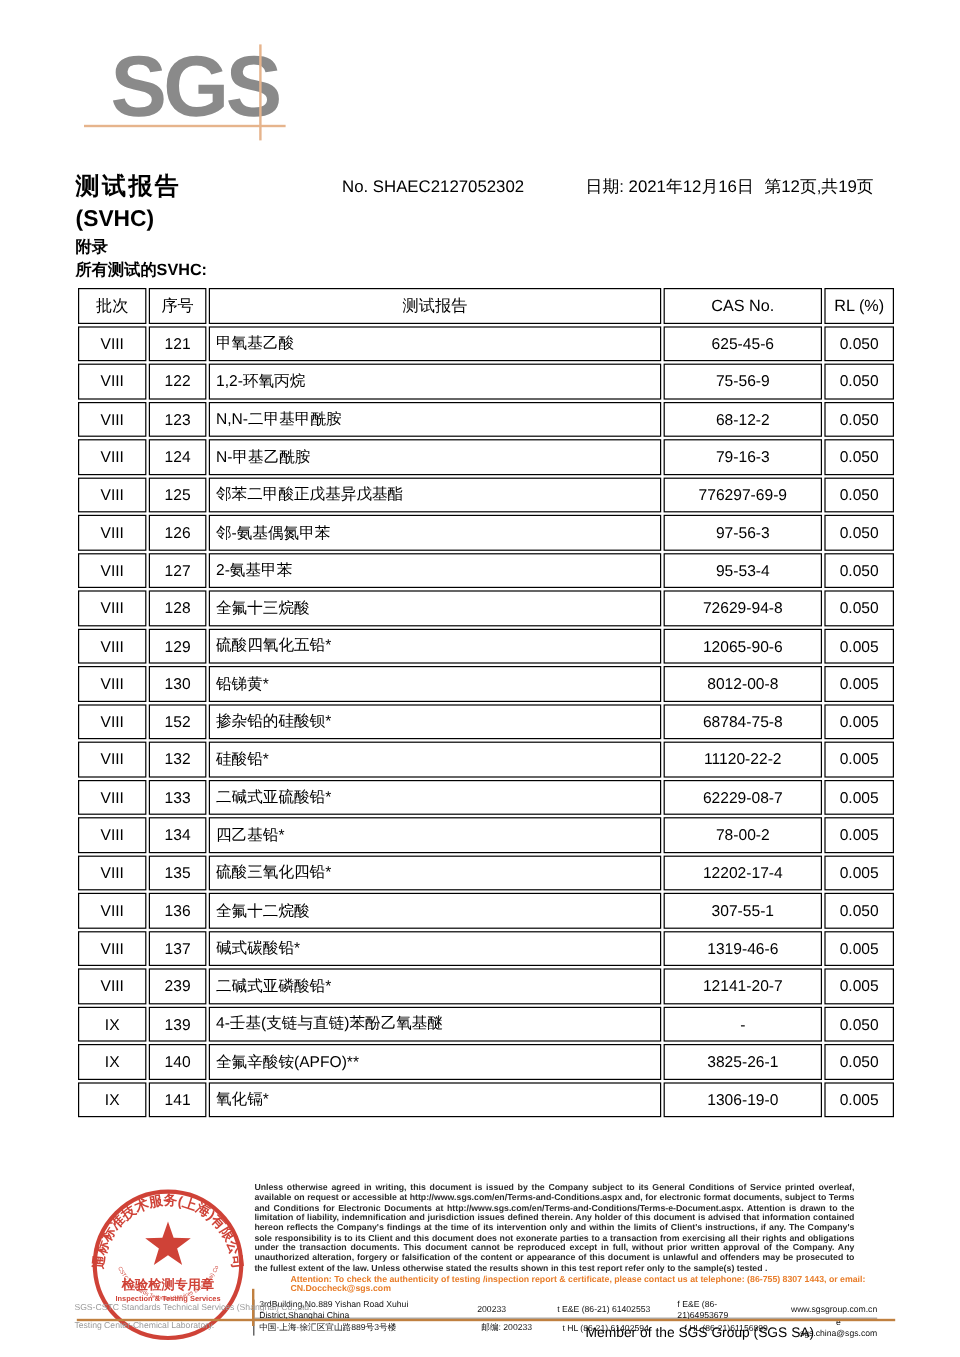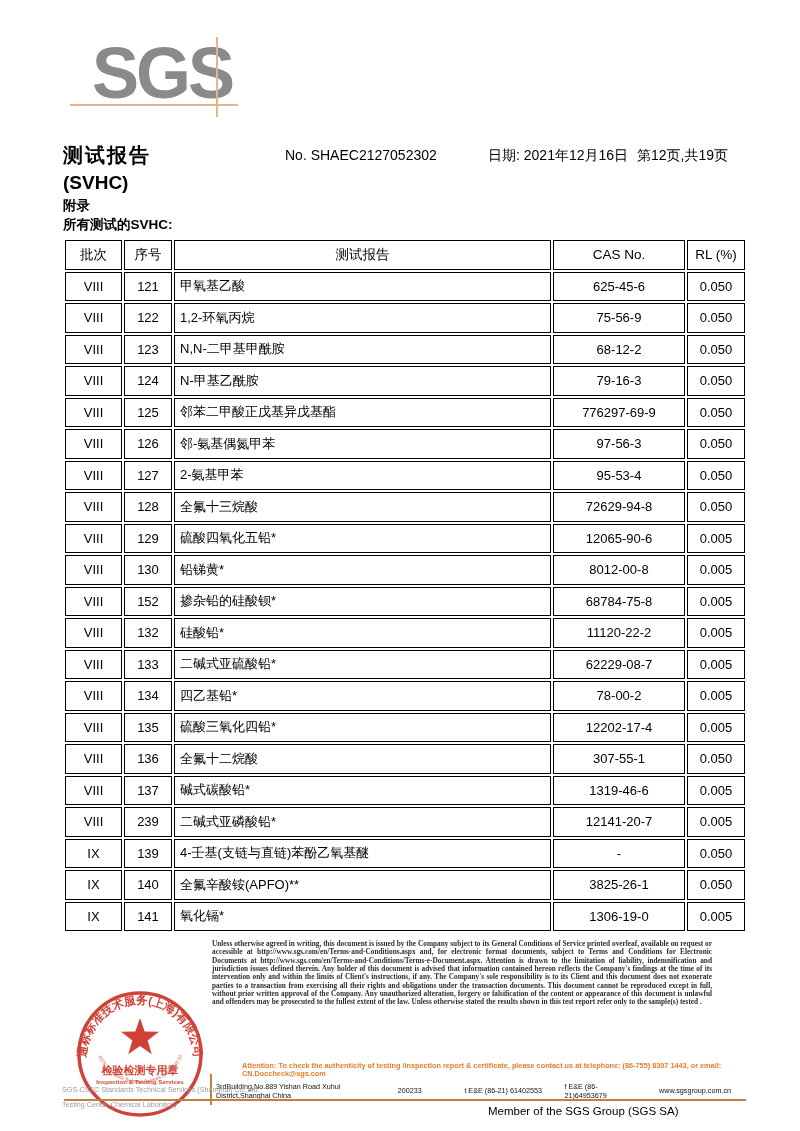--- a/index.html
+++ b/index.html
@@ -32,22 +32,22 @@
 
   
   .tbl-wrap{position:absolute;left:63px;top:238px;width:684px;}
   table{width:100%;border-collapse:separate;border-spacing:2px;}
   th,td{border:1px solid #000;font-size:13px;height:29.5px;text-align:center;vertical-align:middle;
     background:#fff;padding:0 3px;white-space:nowrap;}
   th{font-weight:normal;font-size:13.5px;}
   td.left,th.left{text-align:left;padding-left:5px;}
 
   
-  .disclaimer{position:absolute;left:212px;top:940px;width:500px;font-size:7.3px;line-height:8.35px;
-    text-align:justify;color:#2e2e2e;font-weight:bold;font-family:Liberation Serif, serif;}
+  .disclaimer{position:absolute;left:212px;top:986px;width:500px;font-size:7.3px;line-height:8.35px;
+    text-align:justify;color:#2e2e2e;font-weight:bold;}
   .attention{position:absolute;left:212px;top:1062px;width:505px;font-size:7.3px;line-height:8.4px;
     color:var(--attention-orange);font-weight:bold;margin-left:30px;}
   .addr-block{position:absolute;left:211px;top:1083px;width:520px;border-left:1px solid #444;}
   .addr-row{display:flex;align-items:center;font-size:7.2px;height:15px;padding-left:4px;color:#111;gap:20px;}
   .addr-row + .addr-row{border-top:1px solid #999;}
   .addr-row .a1{width:208px;}
   .addr-row .a2{width:60px;}
   .addr-row .a3{width:103px;}
   .addr-row .a4{width:96px;}
   .addr-row .a5{flex:1;text-align:center;}
@@ -272,19 +272,26 @@
   <div class="attention">Attention: To check the authenticity of testing /inspection report &amp; certificate, please contact us at telephone: (86-755) 8307 1443, or email: CN.Doccheck@sgs.com</div>
 
   <div class="addr-block">
     <div class="addr-row">
       <span class="a1">3rdBuilding,No.889 Yishan Road Xuhui District,Shanghai China</span>
       <span class="a2">200233</span>
       <span class="a3">t E&amp;E (86-21) 61402553</span>
       <span class="a4">f E&amp;E (86-21)64953679</span>
       <span class="a5">www.sgsgroup.com.cn</span>
     </div>
+    <div class="addr-row">
+      <span class="a1">中国·上海·徐汇区宜山路889号3号楼</span>
+      <span class="a2">邮编: 200233</span>
+      <span class="a3">t HL (86-21) 61402594</span>
+      <span class="a4">f HL (86-21)61156899</span>
+      <span class="a5">e  sgs.china@sgs.com</span>
+    </div>
   </div>
 
   <div class="footer-hline"></div>
   <div class="footer-vline"></div>
   <div class="member">Member of the SGS Group (SGS SA)</div>
 
 </div>
 
 </body></html>

